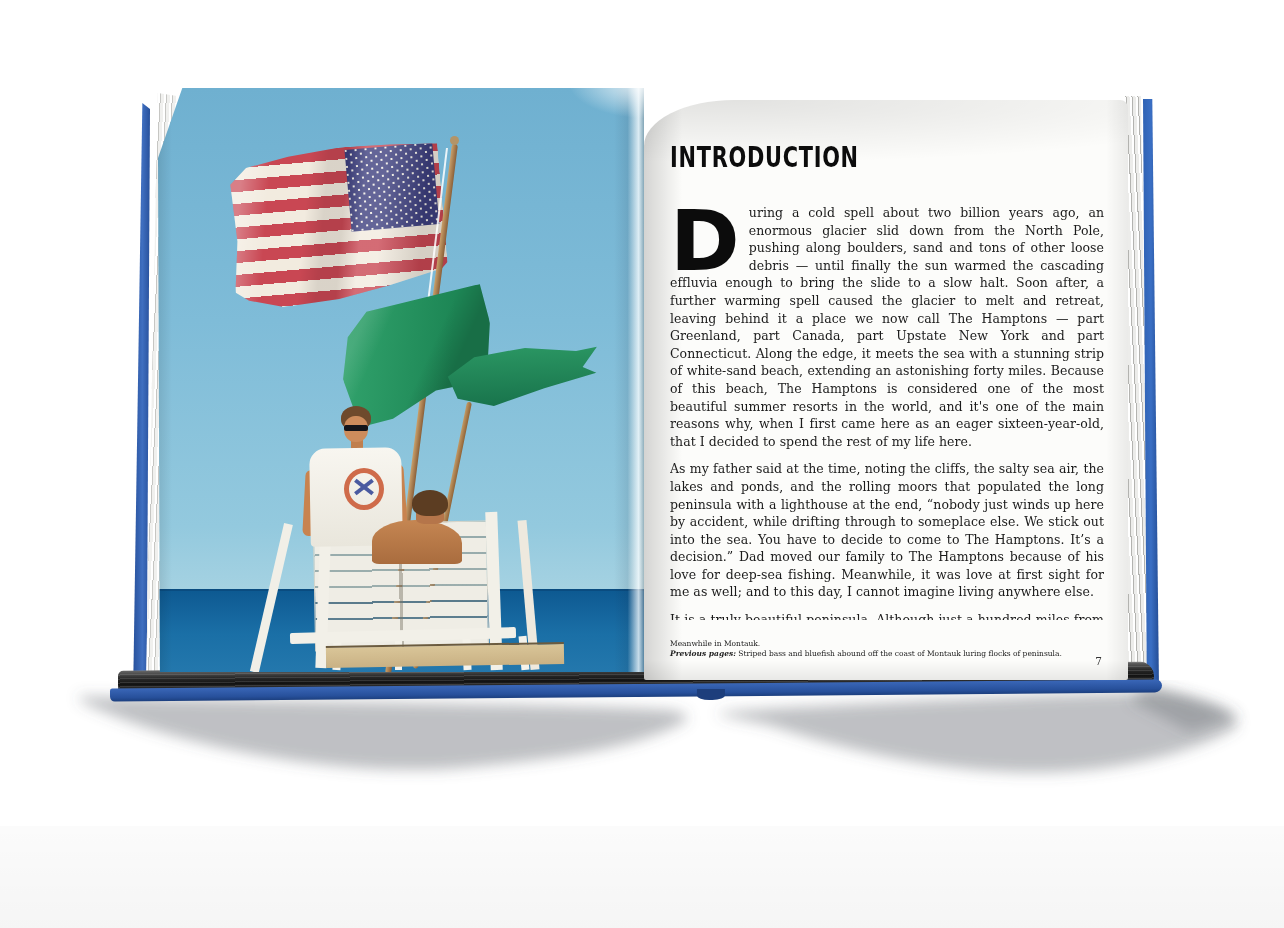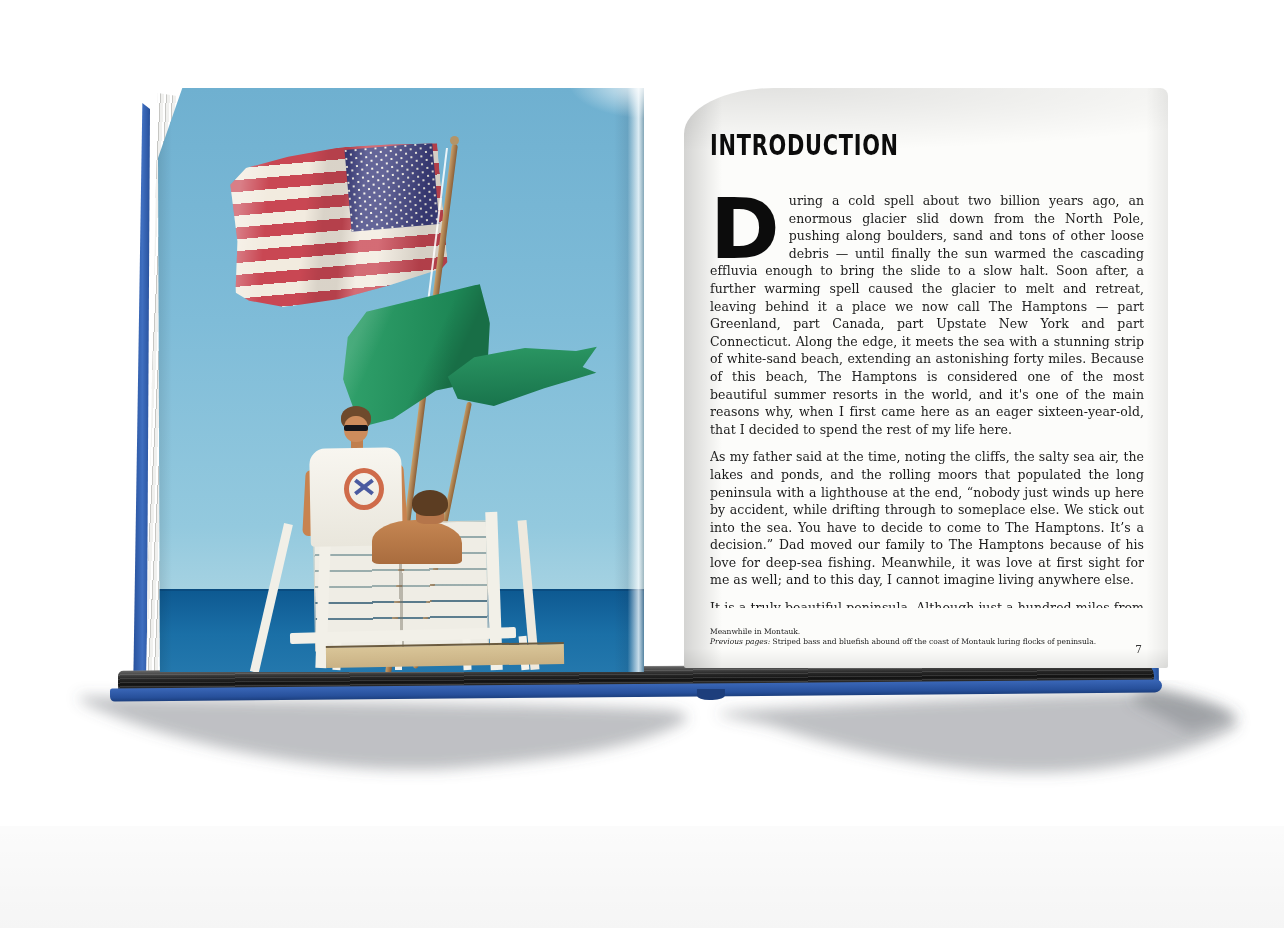--- a/index.html
+++ b/index.html
@@ -109,38 +109,38 @@
   #lg2-hair{left:254px;top:402px;width:36px;height:26px;background:#5c3d22;border-radius:50% 50% 40% 40%;}
   #lg2-head{left:258px;top:420px;width:28px;height:16px;background:#b5754a;border-radius:30%;}
   #lg2-back{left:214px;top:432px;width:90px;height:44px;border-radius:48% 52% 8% 8%;
     background:linear-gradient(180deg,#c58652,#a96c3e);}
   .foot{background:#b9763f;border-radius:40%;}
   #foot1{left:196px;top:560px;width:16px;height:7px;}
   #foot2{left:248px;top:562px;width:16px;height:7px;}
   #foot3{left:270px;top:562px;width:14px;height:7px;}
 
   
-  #right-page{left:644px;top:88px;width:484px;height:580px;
+  #right-page{left:644px;top:100px;width:484px;height:580px;
     border-radius:90px 8px 2px 2px / 46px 8px 2px 2px;
     background:
       radial-gradient(160% 90px at 18% 0,rgba(0,0,0,0.10),rgba(0,0,0,0) 70%),
       linear-gradient(90deg,rgba(0,0,0,0.16),rgba(0,0,0,0) 38px),
       linear-gradient(270deg,rgba(0,0,0,0.07),rgba(0,0,0,0) 22px),
       linear-gradient(0deg,rgba(0,0,0,0.08),rgba(0,0,0,0) 20px),
-      #fcfcfa; margin-left: 40px;}
+      #fcfcfa;}
   #text-col{position:absolute;left:26px;right:24px;top:40px;bottom:60px;overflow:hidden;}
   #intro-heading{display:inline-block;transform:scaleX(0.72);transform-origin:left center;
     font-family:"DejaVu Sans", sans-serif;font-weight:800;font-size:29px;letter-spacing:1px;
     color:#0c0c0c;margin:0 0 30px 0;white-space:nowrap;}
   #text-col p{margin:0 0 10px 0;font-size:12.5px;line-height:17.6px;text-align:justify;
     color:#1b1b1b;letter-spacing:0.05px;}
   .dropcap{float:left;font-family:"DejaVu Sans", sans-serif;font-weight:800;
     font-size:84px;line-height:62px;color:#0c0c0c;margin:6px 9px 0 0;}
   #caption{position:absolute;left:26px;right:26px;bottom:22px;font-size:7.5px;line-height:9.5px;color:#222;}
-  #caption .ital{font-style:italic;}
+  #caption .ital{font-style:italic;font-weight:bold;}
   #page-number{position:absolute;right:26px;bottom:13px;font-size:10.5px;color:#333;}
 </style>
 </head>
 <body>
 
 <div id="canvas">
 
   <div class="abs" id="floor-tint"></div>
 
   <svg class="abs" style="left:30px;top:680px;" width="1230" height="170" viewBox="0 0 1230 170">

